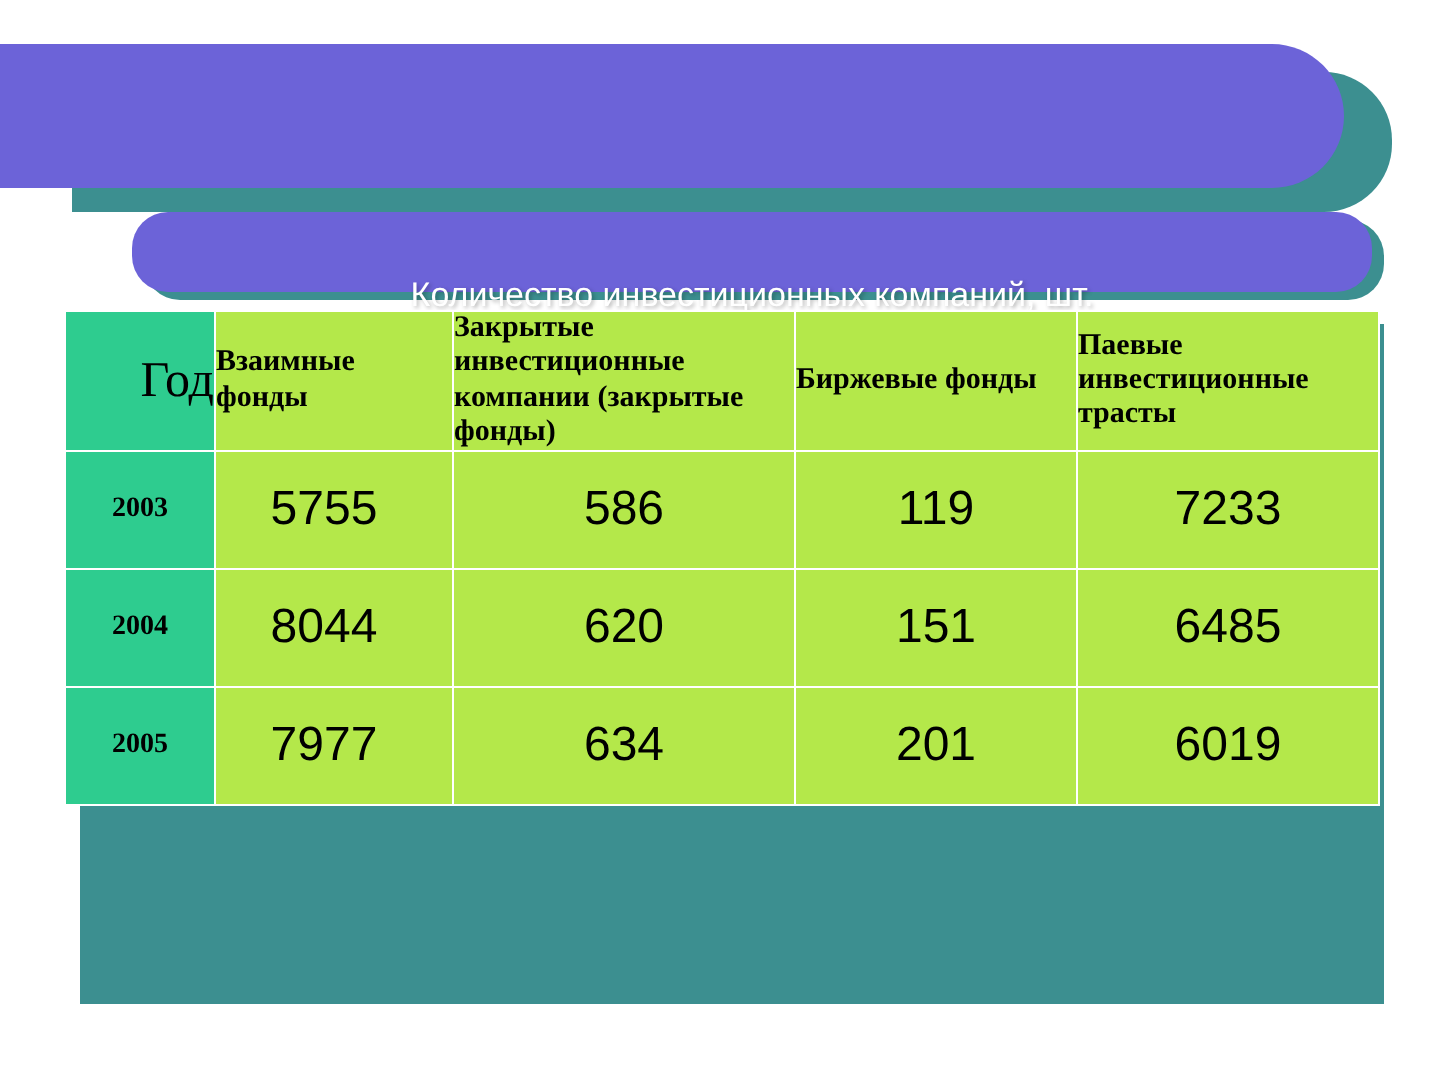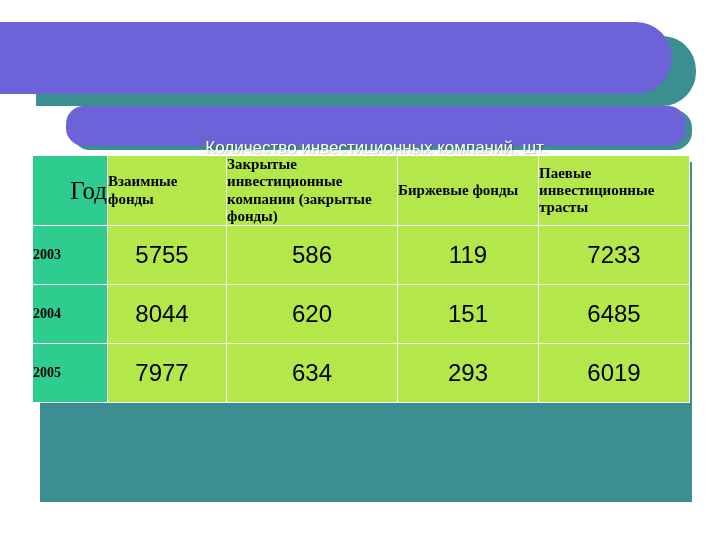--- a/index.html
+++ b/index.html
@@ -133,21 +133,21 @@
   th.c2 { width: 170px; }
   th.c3 { width: 140px; }
   th.c4 { width: 150px; }
 
   td.year {
     background: #2ecc8f;
     color: #000000;
     font-family: "Liberation Serif", serif;
     font-size: 14px;
     font-weight: bold;
-    text-align: left;
+    text-align: center;
     vertical-align: middle;
     height: 58px;
   }
   td.val {
     background: #b4e84a;
     color: #000000;
     font-size: 24px;
     text-align: center;
     vertical-align: middle;
     padding-right: 22px;
@@ -194,19 +194,19 @@
         <td class="year">2004</td>
         <td class="val first">8044</td>
         <td class="val">620</td>
         <td class="val">151</td>
         <td class="val">6485</td>
       </tr>
       <tr>
         <td class="year">2005</td>
         <td class="val first">7977</td>
         <td class="val">634</td>
-        <td class="val">293</td>
+        <td class="val">201</td>
         <td class="val">6019</td>
       </tr>
     </tbody>
   </table>
 
 </div>
 
 </body></html>

